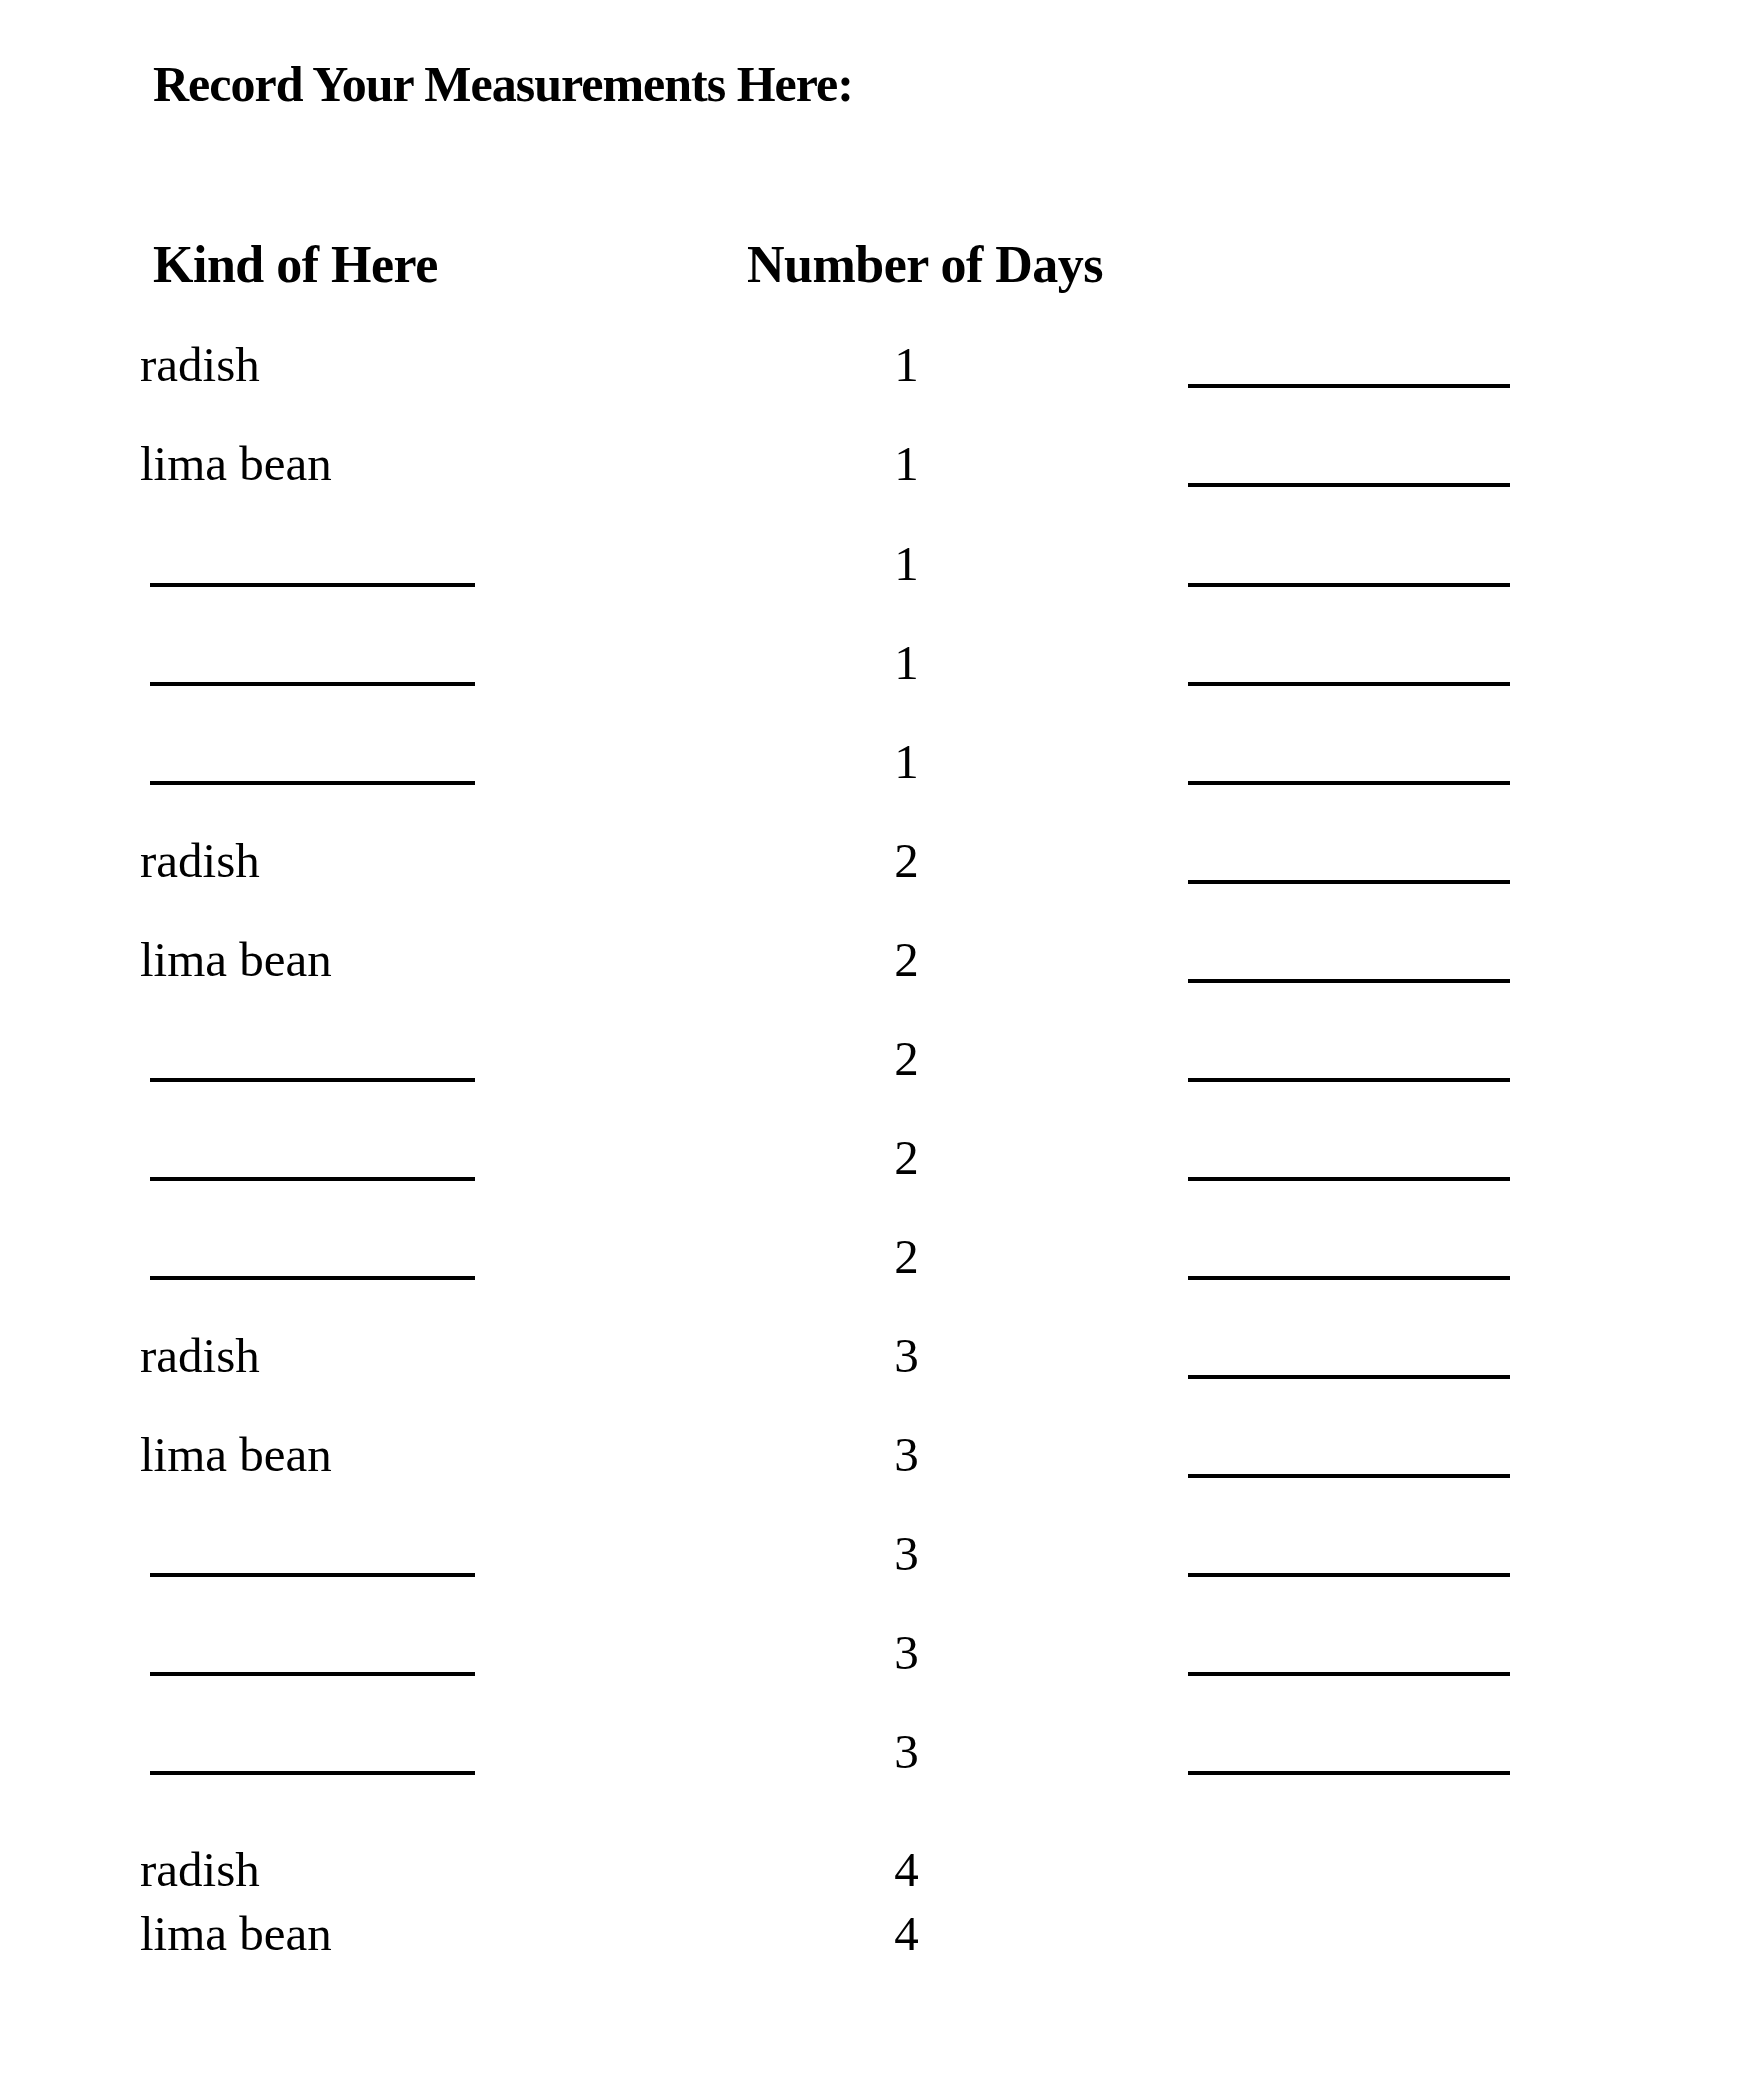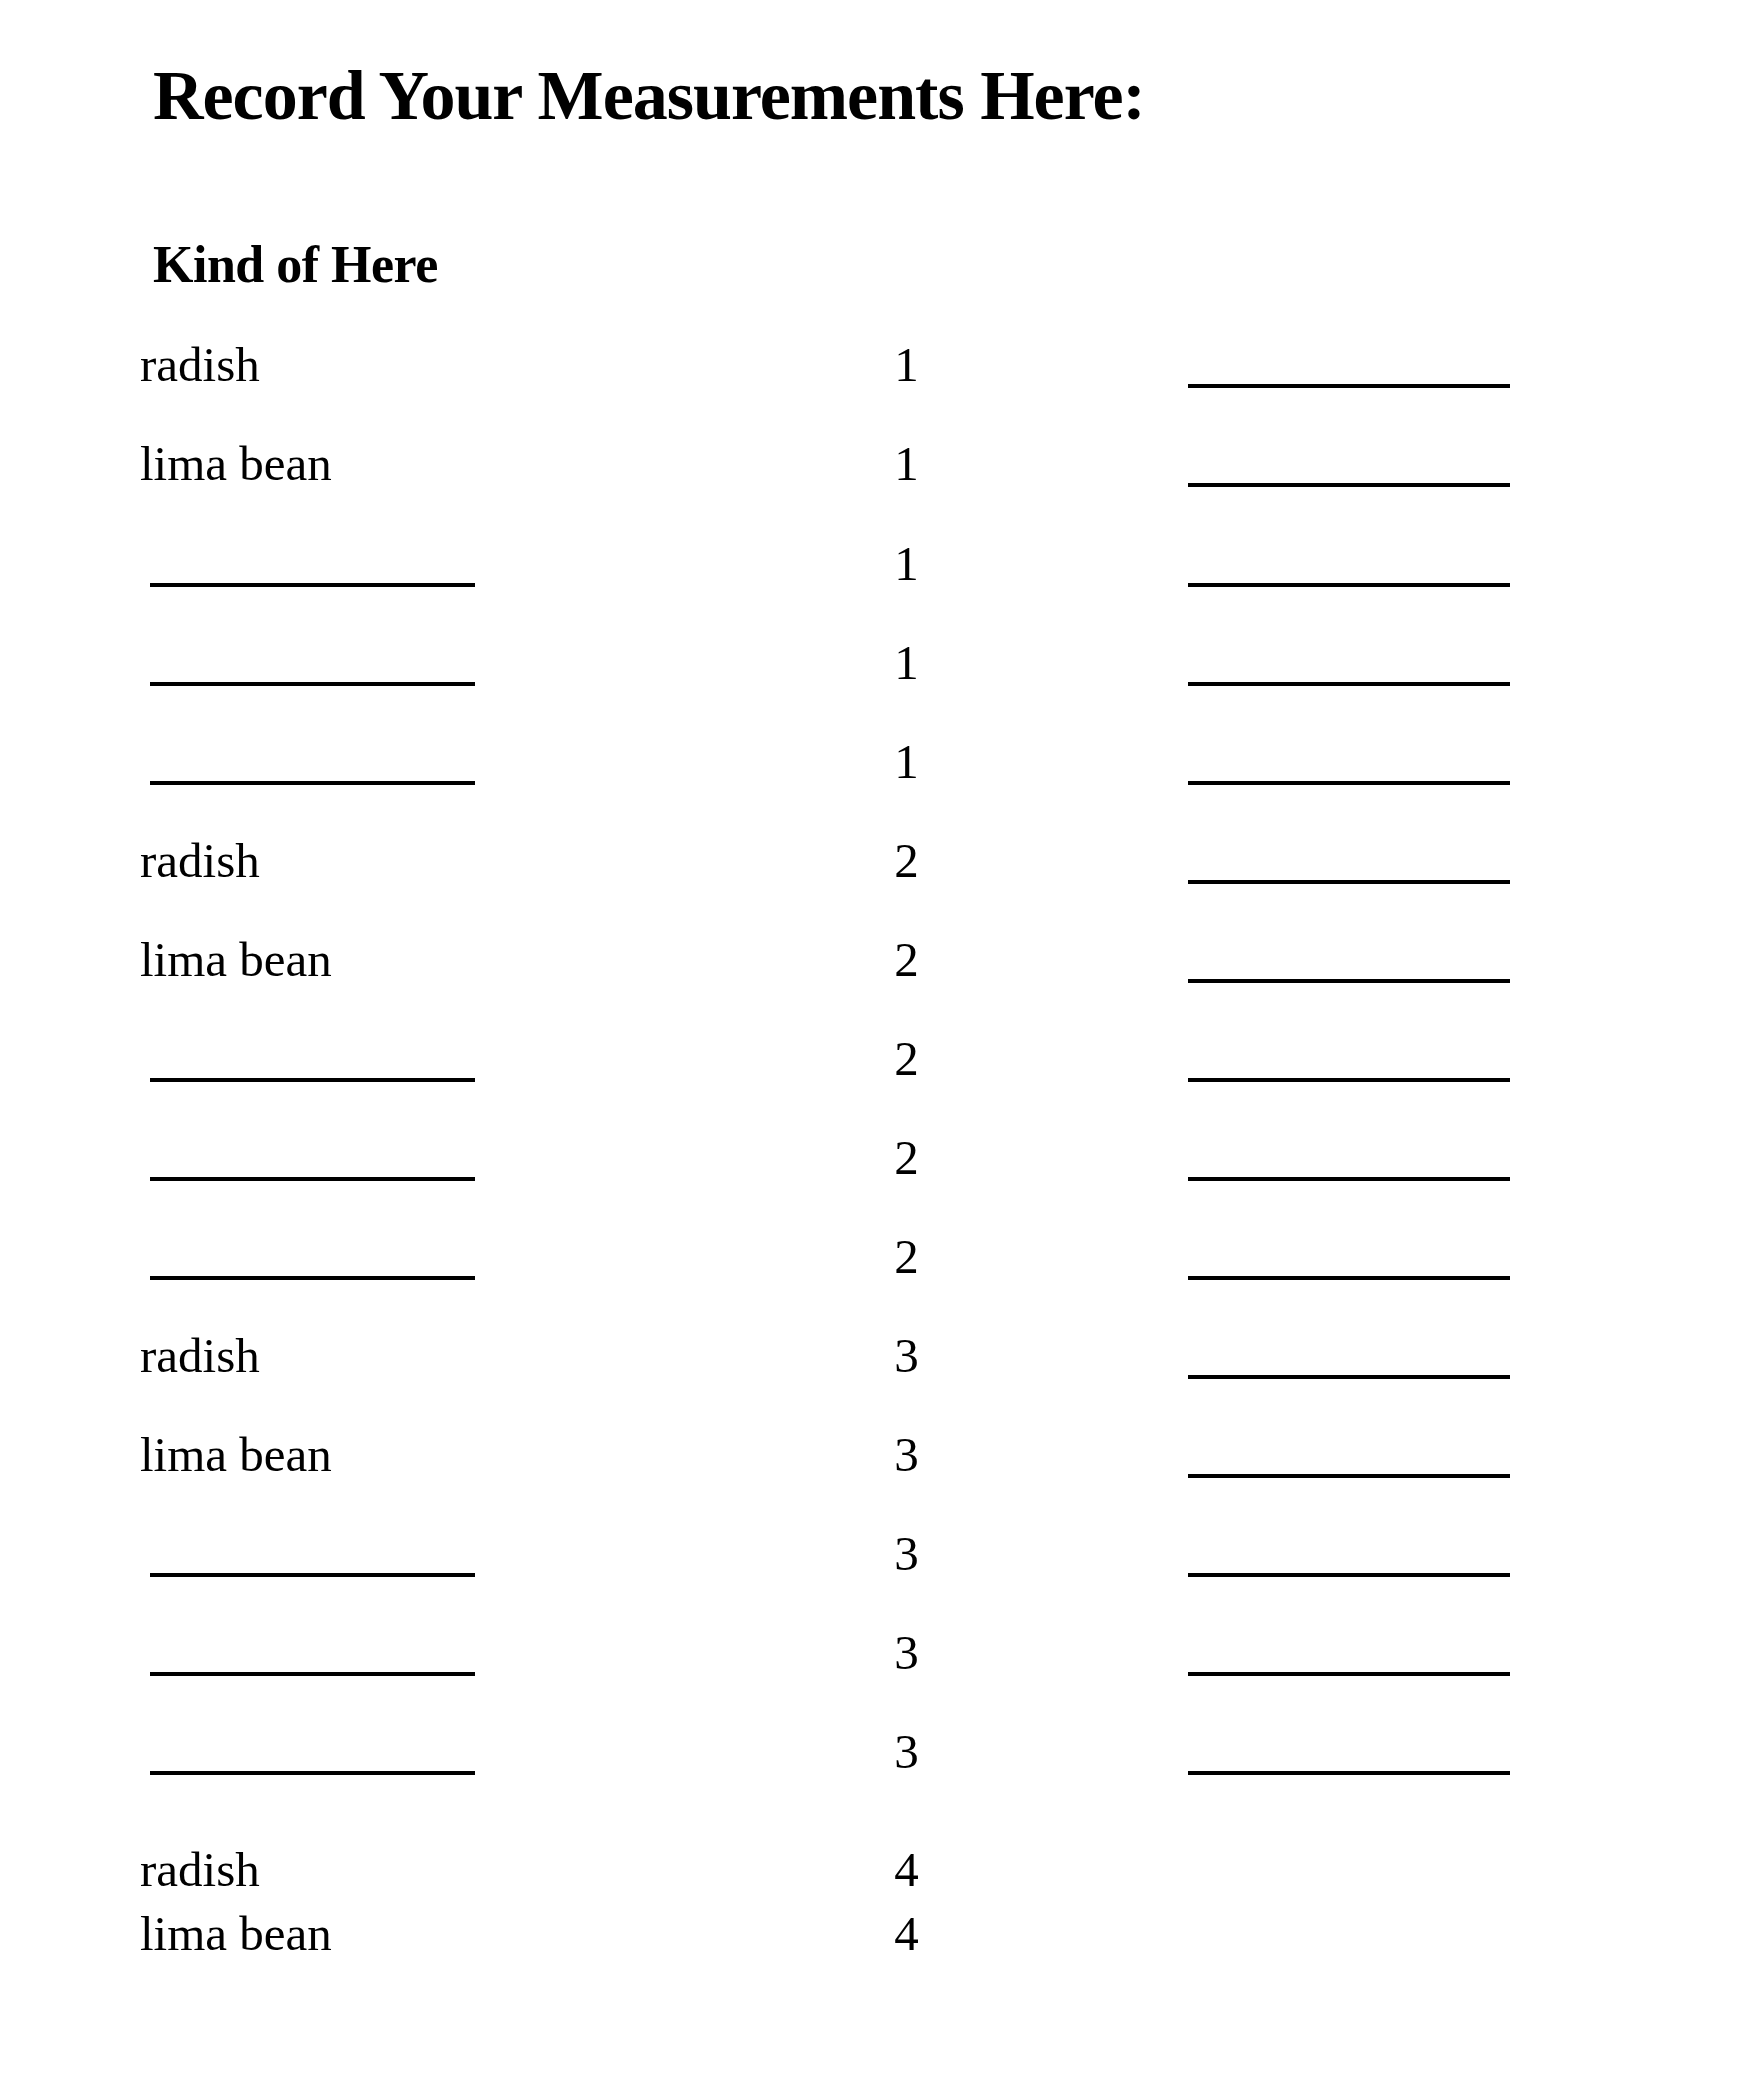--- a/index.html
+++ b/index.html
@@ -8,21 +8,21 @@
     width:1737px;height:2098px;
     background:#ffffff;
     font-family:"Liberation Serif","DejaVu Serif",serif;
     color:#000;
     overflow:hidden;
   }
   .title{
     position:absolute;
     left:153px;top:57px;
     margin:0;
-    font-size:70px;
+    font-size:50px;
     font-weight:700;
     letter-spacing:-1px;
     line-height:1.1;
     white-space:nowrap;
   }
   .col-header{
     position:absolute;
     top:239px;
     font-size:52px;
     font-weight:700;
@@ -50,20 +50,21 @@
   .seed-line{left:150px;width:325px;}
   .length-line{left:1188px;width:322px;}
 </style>
 </head>
 <body>
 
 <div class="page">
   <h1 class="title">Record Your Measurements Here:</h1>
 
   <div class="col-header" style="left:153px">Kind of Here</div>
+  <div class="col-header" style="left:747px">Number of Days</div>
 
   <div id="rows">
       <div>
         <div class="cell seed-text" style="top: 340px;">radish</div>
         <div class="cell days-value" style="top: 340px;">1</div>
         <div class="wline length-line" style="top: 384px;"></div>
       </div>
       <div>
         <div class="cell seed-text" style="top: 439px;">lima bean</div>
         <div class="cell days-value" style="top: 439px;">1</div>

